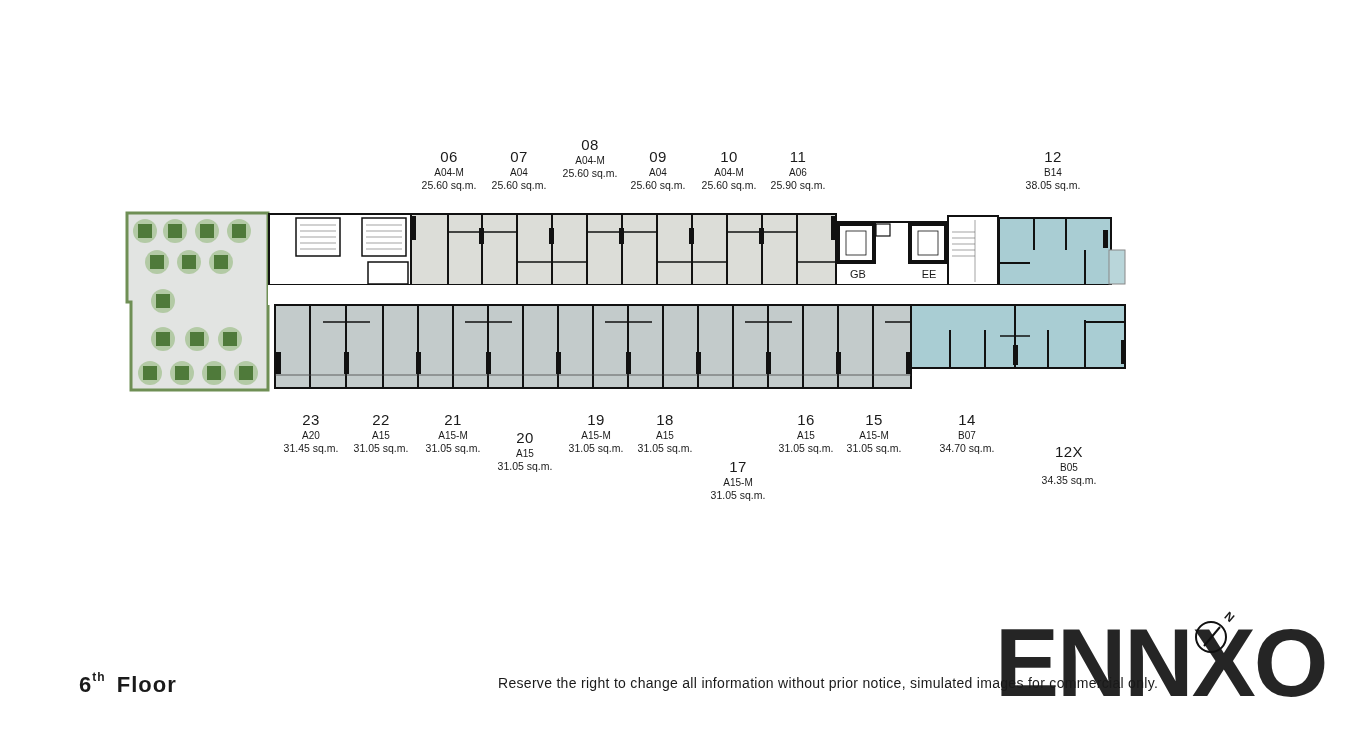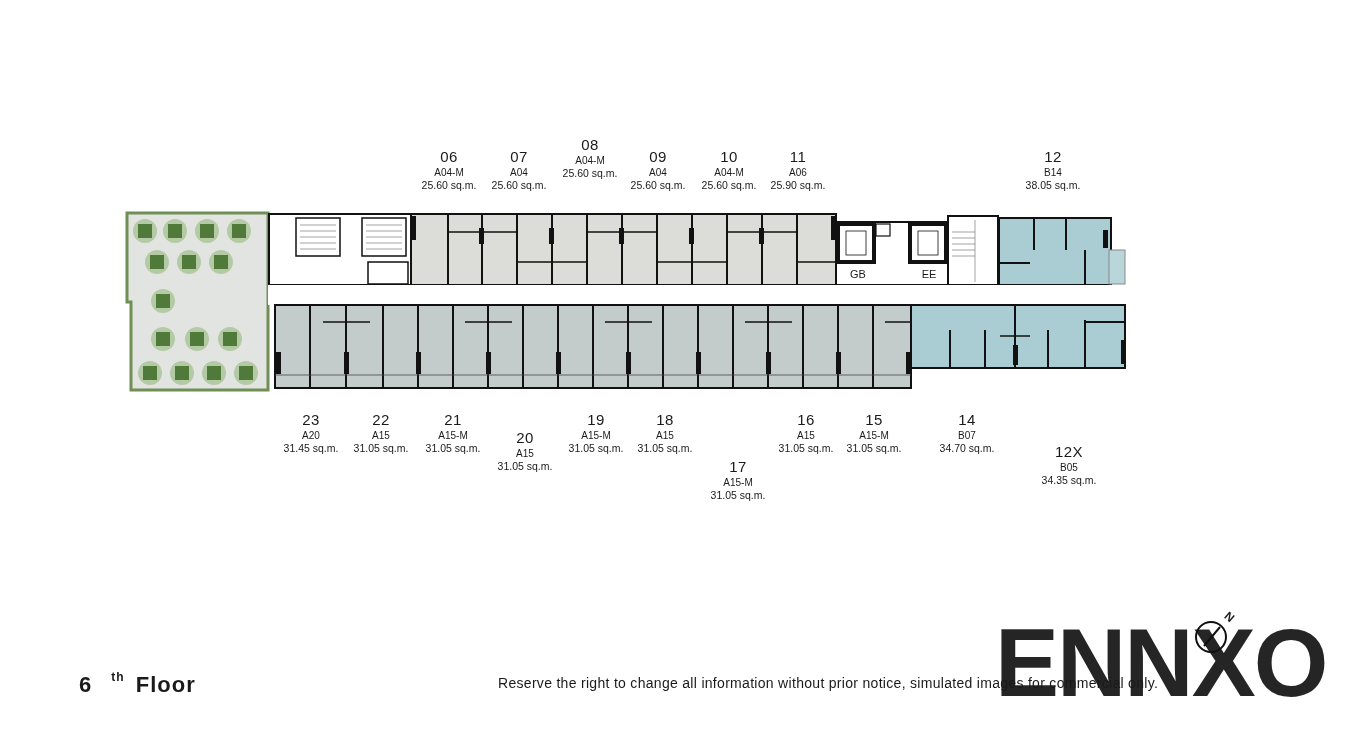--- a/index.html
+++ b/index.html
@@ -3,21 +3,21 @@
 <meta charset="utf-8">
 <style>
   html, body { margin:0; padding:0; background:#ffffff; }
   body { width:1352px; height:738px; position:relative; overflow:hidden; font-family:"Liberation Sans", sans-serif; color:#1a1a1a; }
   .abs { position:absolute; }
   .unit-label { position:absolute; text-align:center; width:90px; margin-left:-45px; line-height:1.15; }
   .unit-label .num { font-size:15px; display:block; margin-bottom:2px; letter-spacing:0.5px; }
   .unit-label .type { font-size:10px; display:block; }
   .unit-label .area { font-size:10.5px; display:block; white-space:nowrap; }
   .floor-title { position:absolute; left:79px; top:672px; font-size:22px; font-weight:bold; letter-spacing:1px; }
-  .floor-title sup { font-size:12px; font-weight:bold; vertical-align:top; position:relative; top:-2px; margin-right:4px;margin-left:19px; }
+  .floor-title sup { font-size:12px; font-weight:bold; vertical-align:top; position:relative; top:-2px; margin-right:4px; }
   .disclaimer { position:absolute; left:498px; top:648px; font-size:14px; letter-spacing:0.3px; white-space:nowrap;margin-top:27px; }
   .watermark { position:absolute; left:995px; top:615px; font-size:96px; font-weight:bold; color:#000000; letter-spacing:-2px; line-height:1; opacity:0.85; }
   .plan { position:absolute; left:0; top:0; }
 </style>
 </head>
 <body>
 
 <svg class="plan" width="1352" height="738" viewBox="0 0 1352 738">
 
   <g>

